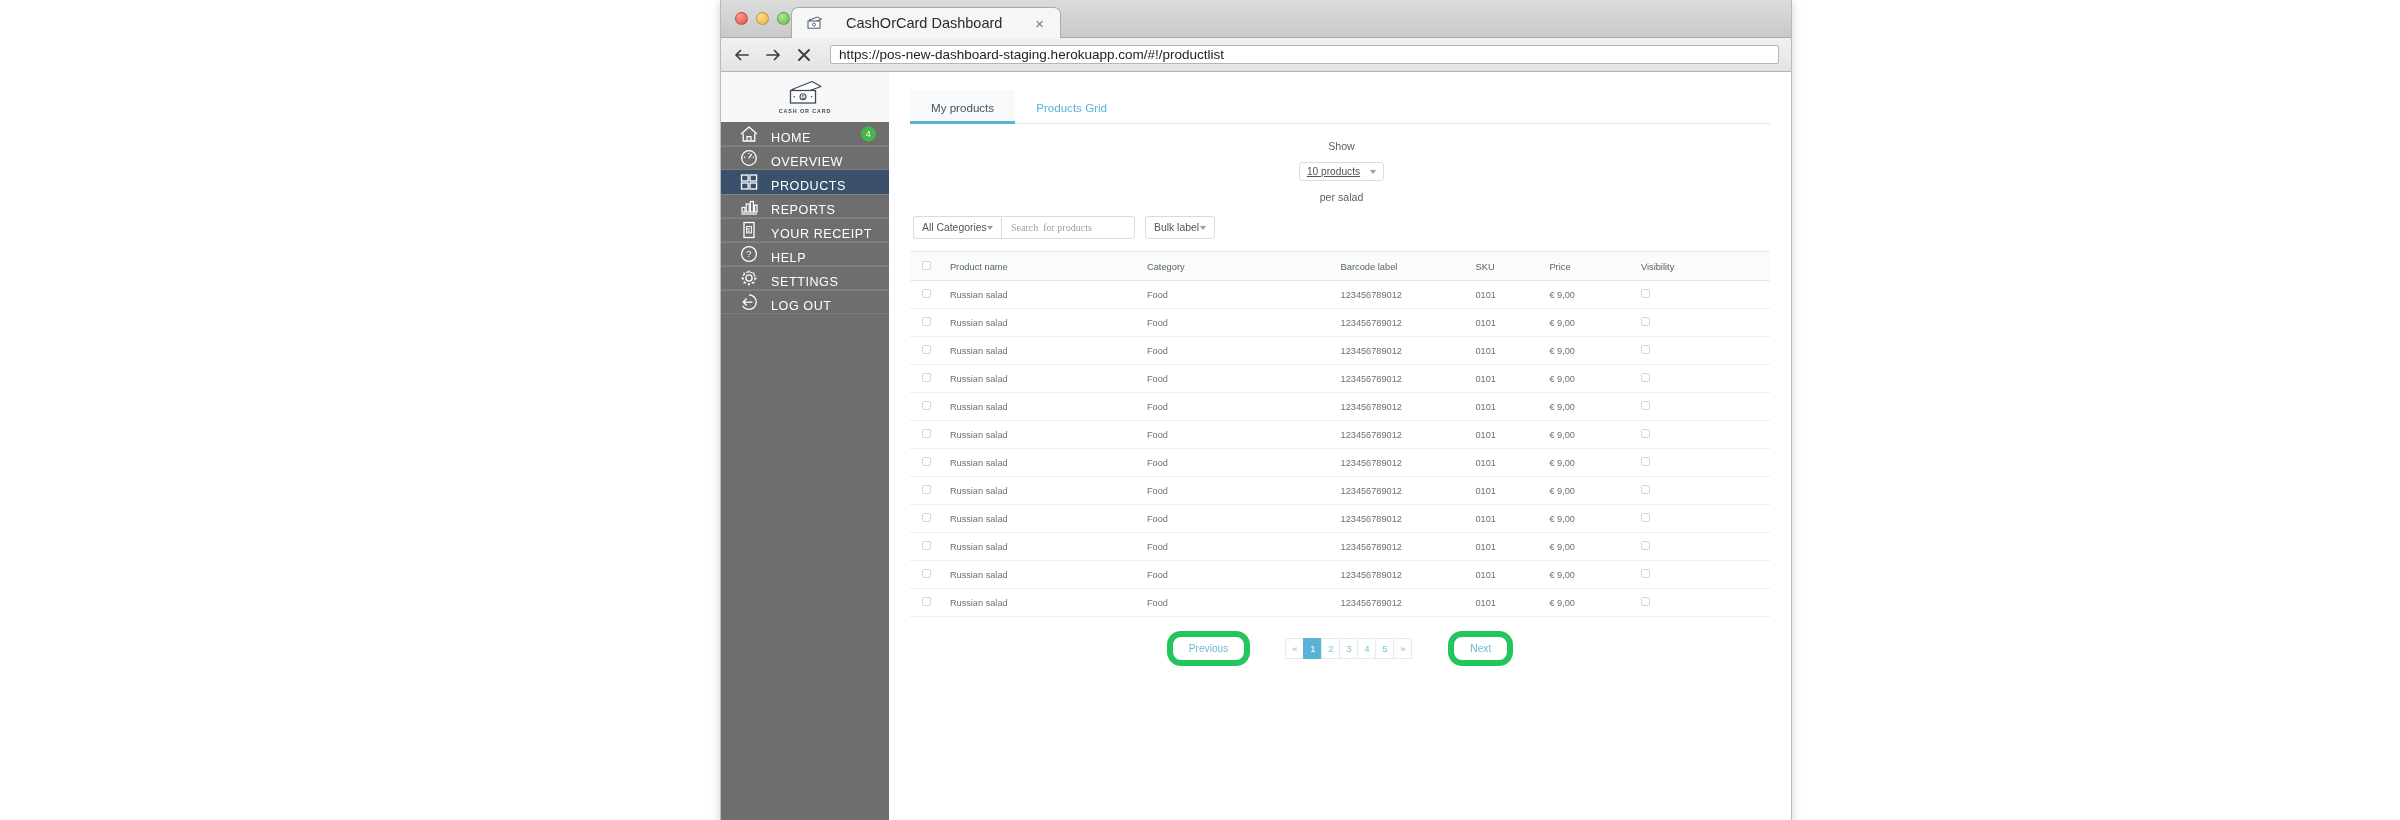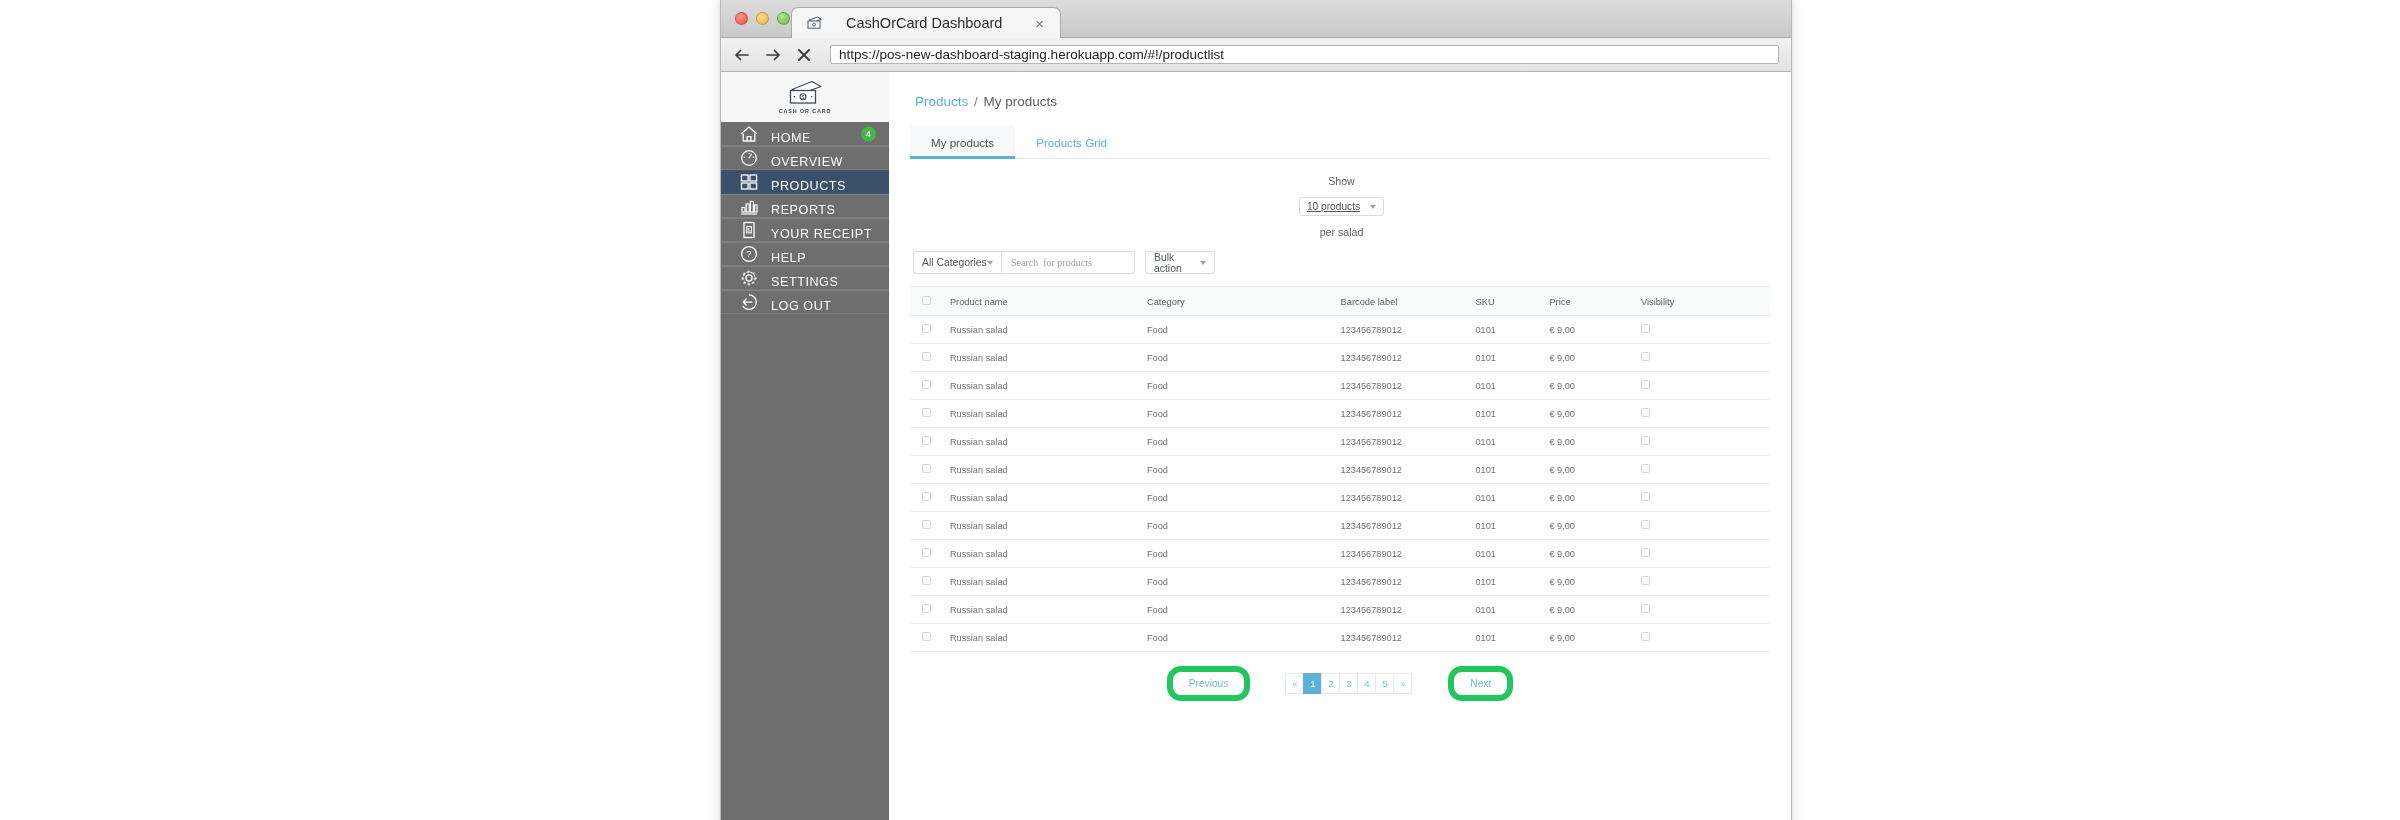--- a/index.html
+++ b/index.html
@@ -365,25 +365,20 @@
               </svg>
             </span>
             <span>LOG OUT</span>
           </div>
 
         </div>
       </div>
 
       <div class="content">
 
-        <div class="breadcrumb">
-          <span class="crumb-link">Products</span>
-          <span class="crumb-sep">/</span>
-          <span>My products</span>
-        </div>
 
         <div class="tabs">
           <div class="utab active">My products</div>
           <div class="utab">Products Grid</div>
         </div>
 
         <div class="showbar">
           <span>Show</span>
           <div class="select">
             <span>10 products</span>
@@ -394,21 +389,21 @@
 
         <div class="filterbar">
           <div class="catsel">
             <span>All Categories</span>
             <span class="caret"></span>
           </div>
           <div class="searchbox">
             <input placeholder="Search  for products" style="">
           </div>
           <div class="bulksel">
-            <span>Bulk action</span>
+            <span>Bulk label</span>
             <span class="caret"></span>
           </div>
         </div>
 
         <table class="ptable">
           <thead>
             <tr>
               <th class="col-chk">
                 <span class="chk"></span>
               </th>

